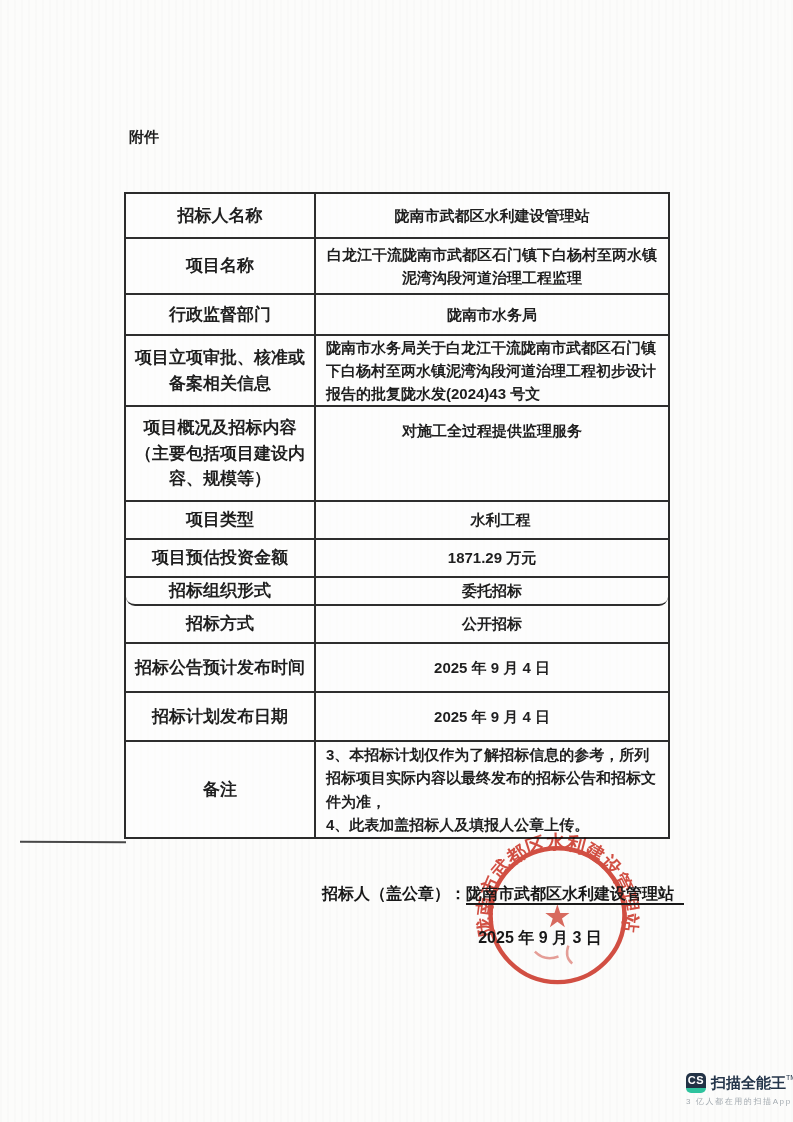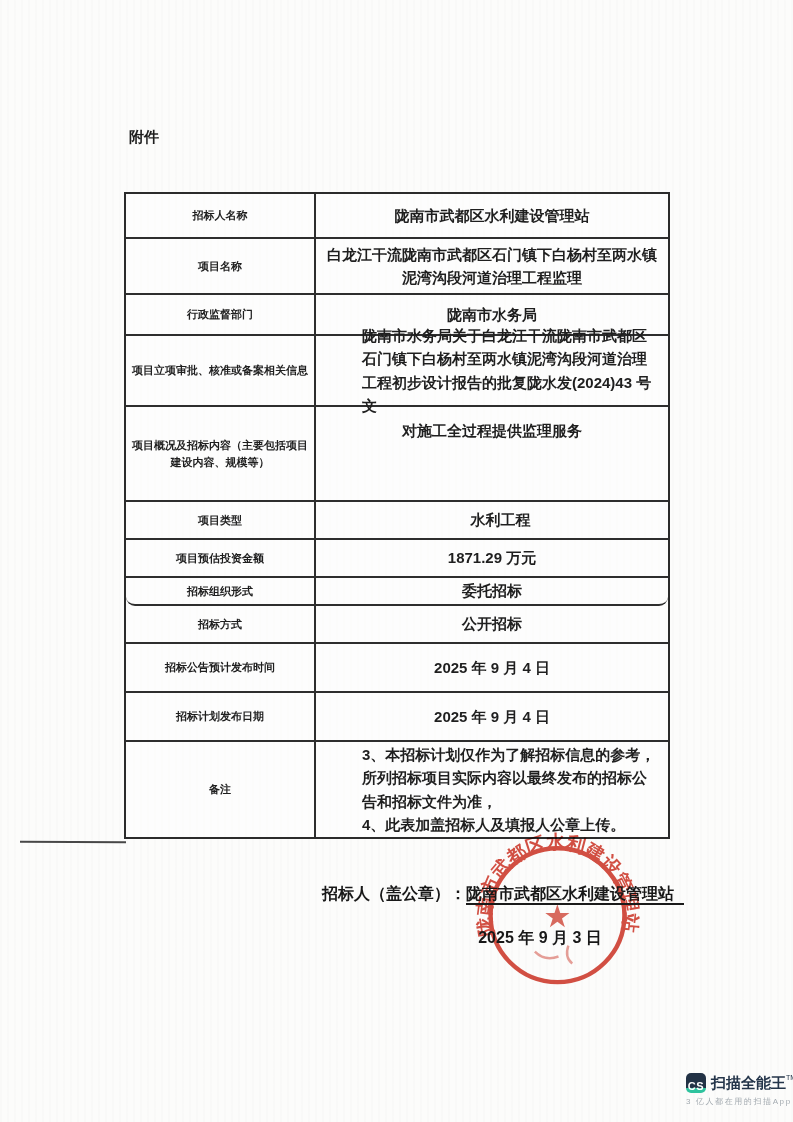--- a/index.html
+++ b/index.html
@@ -11,38 +11,38 @@
     color:#222; overflow:hidden;
   }
   .attachment{position:absolute; left:129px; top:128px; font-size:15px; font-weight:700; color:#1e1e1e;}
   .title{position:absolute; left:124px; top:146px; width:546px; text-align:center;
          font-size:25px; font-weight:700; letter-spacing:1.5px; color:#151515;}
   .btable{position:absolute; left:124px; top:192px; width:546px; border:2px solid #2b2b2b; box-sizing:border-box; background:rgba(255,255,255,0.45);}
   .t-row{display:flex; border-bottom:2px solid #2e2e2e; box-sizing:border-box;}
   .t-row:last-child{border-bottom:none;}
   .t-label{width:190px; flex:0 0 190px; border-right:2px solid #2e2e2e; box-sizing:border-box;
            display:flex; align-items:center; justify-content:center; text-align:center;
-           font-size:11px; font-weight:700; line-height:1.5; padding:2px 4px; color:#1f1f1f;}
+           font-size:17px; font-weight:700; line-height:1.5; padding:2px 4px; color:#1f1f1f;}
   .t-value{flex:1; display:flex; align-items:center; justify-content:center; text-align:center;
            font-size:15px; font-weight:700; line-height:1.55; padding:2px 10px; box-sizing:border-box;
            white-space:pre-line; color:#1f1f1f;}
-  .t-value.val-left{justify-content:flex-start; text-align:left;margin-left:36px;}
+  .t-value.val-left{justify-content:flex-start; text-align:left;}
   .t-value.val-top{align-items:flex-start; padding-top:12px;}
   .overhang{position:absolute; left:20px; top:841px; width:106px; height:2px; background:#474747; transform:rotate(0.25deg);}
   .stamp{position:absolute; left:460px; top:802px; width:195px; height:187px; mix-blend-mode:multiply; opacity:0.88;}
   .sig-line{position:absolute; left:322px; top:884px; font-size:16px; font-weight:700; color:#181818; white-space:nowrap;}
   .sig-name{border-bottom:2px solid #1a1a1a; padding-right:10px; padding-bottom:1px;}
   .sig-date{position:absolute; left:430px; top:928px; width:220px; text-align:center;
             font-size:16px; font-weight:700; color:#181818;}
   .watermark{position:absolute; left:686px; top:1073px; width:100px;}
   .wm-row{display:flex; align-items:center;}
   .cs-badge{width:20px; height:20px; border-radius:5px; flex:0 0 20px;
             background:linear-gradient(180deg,#223245 0%,#223245 76%,#2fc39e 76%,#2fc39e 100%);
             color:#fff; font-size:11px; font-weight:700; display:flex; align-items:flex-start; justify-content:center;
-            padding-top:7px; box-sizing:border-box; letter-spacing:0.5px;}
+            padding-top:1px; box-sizing:border-box; letter-spacing:0.5px;}
   .wm-name{font-size:15px; font-weight:700; color:#24354a; margin-left:5px; white-space:nowrap;}
   .wm-tm{font-size:7px; vertical-align:top; color:#24354a; font-weight:400;}
   .wm-tagline{font-size:8px; color:#a4abb1; letter-spacing:1.6px; margin-top:3px; white-space:nowrap;}
 </style>
 </head>
 <body>
 
 <div class="page">
 
   <div class="attachment">附件</div>

